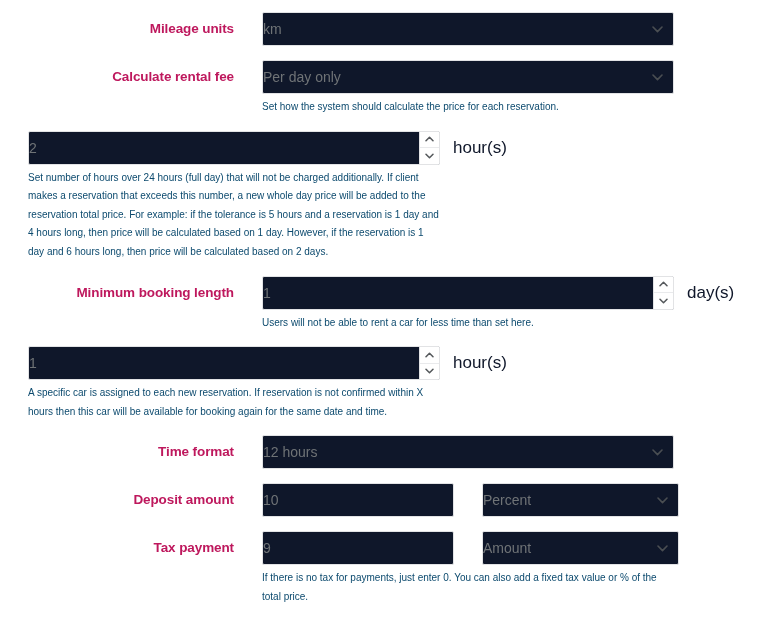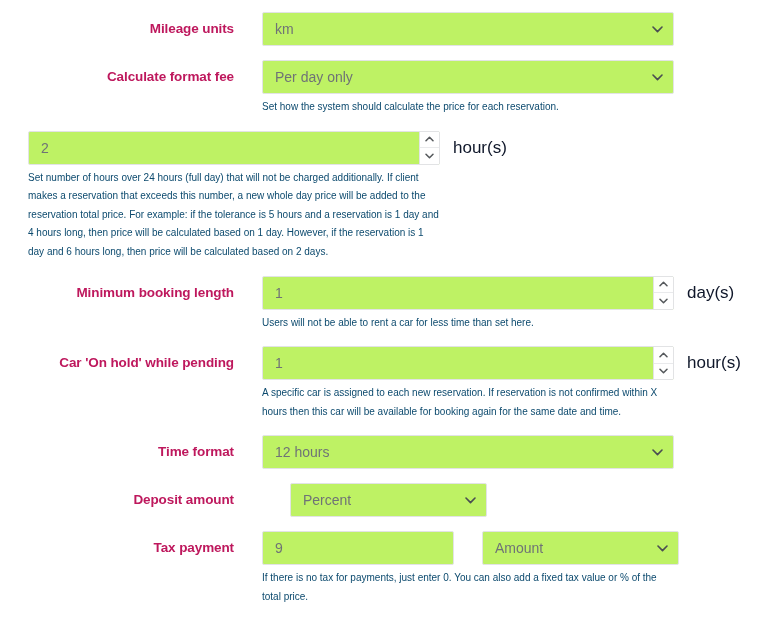--- a/index.html
+++ b/index.html
@@ -51,27 +51,27 @@
 
   .control-line {
     display: flex;
     align-items: flex-start;
   }
 
   
   .box {
     box-sizing: border-box;
     height: 34px;
-    background: #bef264;
+    background: #0f172a;
     border: 1px solid #e2e3e5;
     border-radius: 2px;
     font-size: 14px;
     color: #6f7376;
     font-family: "Liberation Sans", sans-serif;
-    padding: 0 12px;
+    padding: 0 0;
     line-height: 32px;
     display: block;
     outline: none;
   }
 
   .select-wrap {
     position: relative;
     width: 412px;
   }
   .select-wrap.half { width: 197px; }
@@ -168,21 +168,21 @@
               </svg>
           </span>
         </div>
       </div>
     </div>
   </div>
 
   <div class="spacer-md"></div>
 
   <div class="form-row">
-    <div class="label-col">Calculate format fee</div>
+    <div class="label-col">Calculate rental fee</div>
     <div class="field-col">
       <div class="control-line">
         <div class="select-wrap">
           <div class="box select-box">Per day only</div>
           <span class="chevron">
             <svg width="11" height="7" viewBox="0 0 11 7">
                 <path d="M1 1L5.5 5.6L10 1" fill="none" stroke="#4a4e52" stroke-width="1.6" stroke-linecap="round" stroke-linejoin="round"></path>
               </svg>
           </span>
         </div>
@@ -240,21 +240,20 @@
         </div>
         <div class="unit">day(s)</div>
       </div>
       <div class="help">Users will not be able to rent a car for less time than set here.</div>
     </div>
   </div>
 
   <div class="spacer-md"></div>
 
   <div class="form-row">
-    <div class="label-col">Car 'On hold' while pending</div>
     <div class="field-col">
       <div class="control-line">
         <div class="num-wrap">
           <div class="box num-input">1</div>
           <div class="spinner">
             <div class="spin-btn up">
               <svg width="9" height="6" viewBox="0 0 9 6">
                   <path d="M1 4.8L4.5 1.2L8 4.8" fill="none" stroke="#55595c" stroke-width="1.5" stroke-linecap="round" stroke-linejoin="round"></path>
                 </svg>
             </div>
@@ -288,20 +287,21 @@
       </div>
     </div>
   </div>
 
   <div class="spacer-md"></div>
 
   <div class="form-row">
     <div class="label-col">Deposit amount</div>
     <div class="field-col">
       <div class="control-line">
+        <div class="box text-input">10</div>
         <div class="gap"></div>
         <div class="select-wrap half">
           <div class="box select-box">Percent</div>
           <span class="chevron">
             <svg width="11" height="7" viewBox="0 0 11 7">
                 <path d="M1 1L5.5 5.6L10 1" fill="none" stroke="#4a4e52" stroke-width="1.6" stroke-linecap="round" stroke-linejoin="round"></path>
               </svg>
           </span>
         </div>
       </div>

